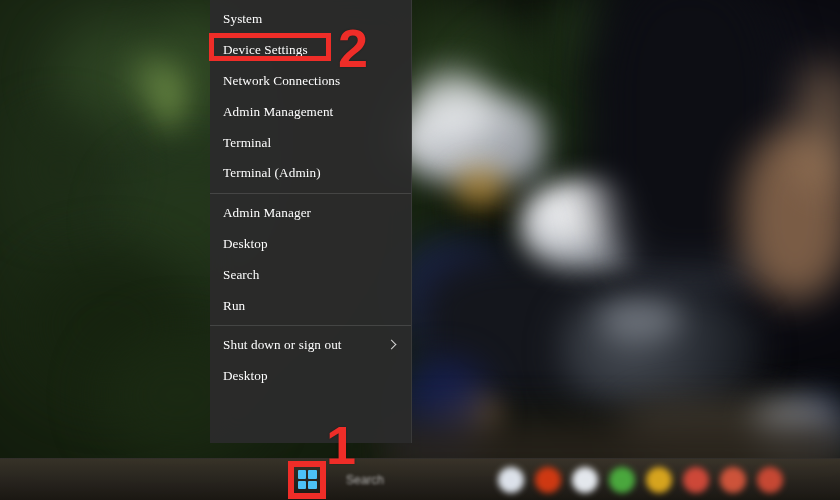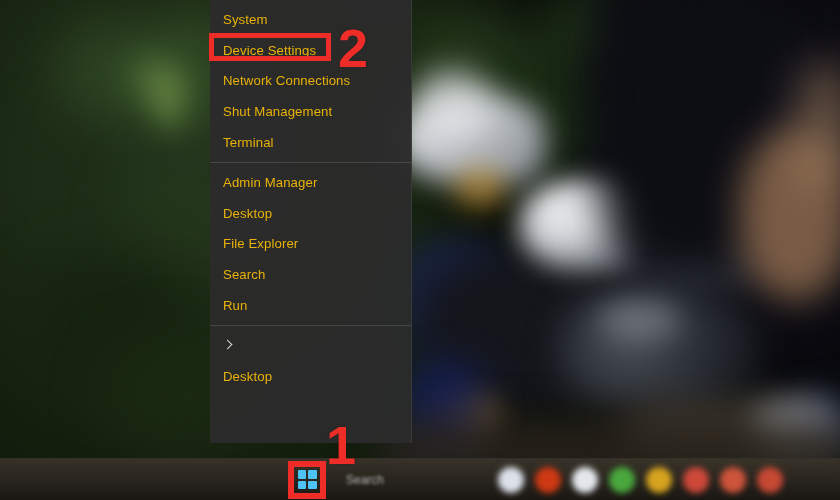--- a/index.html
+++ b/index.html
@@ -159,25 +159,26 @@
     z-index: 20;
     backdrop-filter: blur(12px);
   }
 
   .menu-item {
     position: relative;
     display: flex;
     align-items: center;
     height: 30.8px;
     padding: 0 12px 0 13px;
-    color: #eab308;
+    color: #ffffff;
     font-size: 13.2px;
     letter-spacing: .1px;
     white-space: nowrap;
     cursor: default;
+    font-family: Liberation Serif, serif;
   }
   .menu-item .label { flex: 1 1 auto; }
 
   .menu-sep {
     height: 1px;
     margin: 4px 0 4px 0;
     background: rgba(255,255,255,0.13);
   }
 
   .chevron-right {
@@ -350,43 +351,44 @@
       <div class="menu-item">
         <span class="label">System</span>
       </div>
       <div class="menu-item">
         <span class="label">Device Settings</span>
       </div>
       <div class="menu-item">
         <span class="label">Network Connections</span>
       </div>
       <div class="menu-item">
-        <span class="label">Shut Management</span>
+        <span class="label">Admin Management</span>
       </div>
       <div class="menu-item">
         <span class="label">Terminal</span>
       </div>
+      <div class="menu-item">
+        <span class="label">Terminal (Admin)</span>
+      </div>
       <div class="menu-sep"></div>
       <div class="menu-item">
         <span class="label">Admin Manager</span>
       </div>
       <div class="menu-item">
         <span class="label">Desktop</span>
       </div>
       <div class="menu-item">
-        <span class="label">File Explorer</span>
-      </div>
-      <div class="menu-item">
         <span class="label">Search</span>
       </div>
       <div class="menu-item">
         <span class="label">Run</span>
       </div>
       <div class="menu-sep"></div>
       <div class="menu-item">
+        <span class="label">Shut down or sign out</span>
         <span class="chevron-right"></span>
       </div>
       <div class="menu-item">
         <span class="label">Desktop</span>
       </div>
     </div>
 
   <div class="red-box" id="red-box-device-manager"></div>
   <div class="red-number" id="annotation-number-2">2</div>
 

